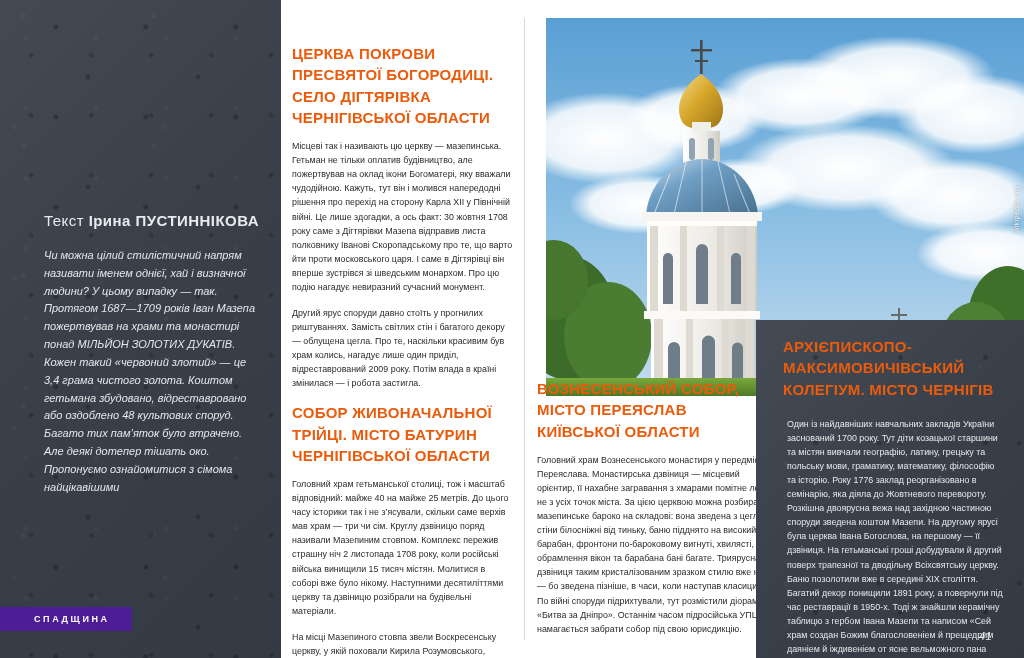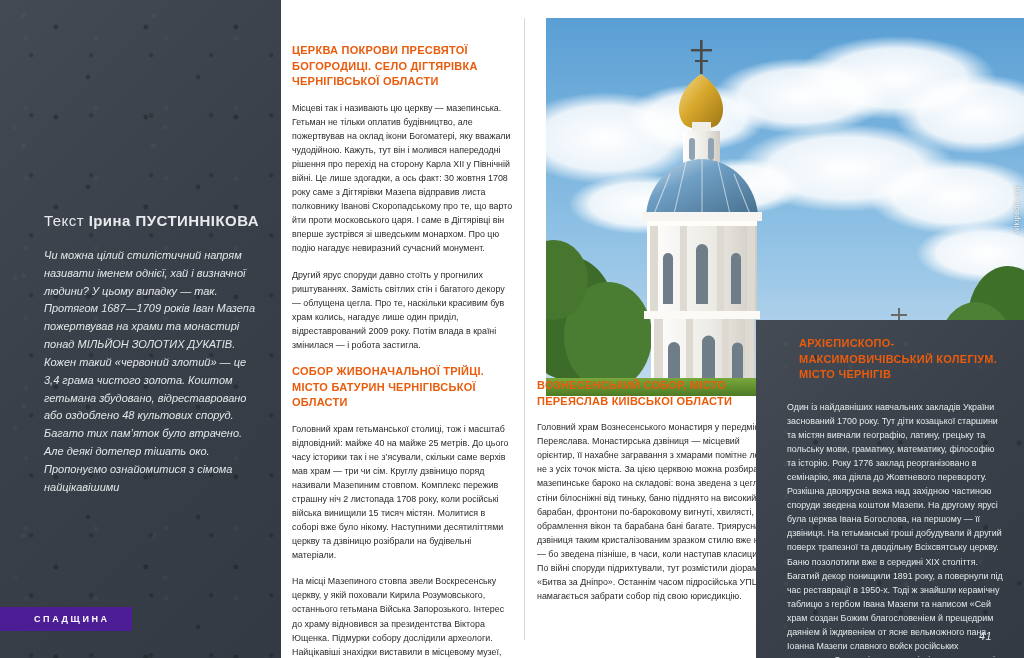--- a/index.html
+++ b/index.html
@@ -47,21 +47,21 @@
     background:#4c1d95;color:#fff;
     padding:7px 22px 7px 34px;
     font-size:9px;letter-spacing:2.6px;font-weight:700;
   }
 
   
   .col{position:absolute;font-size:8.9px;line-height:1.58;color:#2b2b2b;}
   .col p{margin:0 0 12px 0;text-align:left;}
   .col h3{
     margin:0 0 11px 0;
-    color:#ea5b0c;font-size:11px;line-height:1.42;
+    color:#ea5b0c;font-size:15px;line-height:1.42;
     letter-spacing:.25px;font-weight:700;
   }
   .col h3.spaced{margin-top:6px;}
 
   #col2{left:292px;top:43px;width:222px;}
   #col3{left:537px;top:378px;width:236px;}
 
   .divider{
     position:absolute;width:1px;background:#d8d8d8;
   }
@@ -89,21 +89,21 @@
       radial-gradient(circle at 45% 72%, rgba(255,255,255,.028) 0 1.5px, transparent 3px),
       radial-gradient(circle at 88% 88%, rgba(0,0,0,.2) 0 2px, transparent 3px),
       linear-gradient(135deg,#444b55 0%,#3a4049 50%,#343a43 100%);
     background-size:120px 120px,85px 85px,65px 65px,140px 140px,100% 100%;
   }
   #col4{
     position:absolute;left:783px;top:336px;width:226px;
     font-size:8.9px;line-height:1.58;color:#e6e9ec;
   }
   #col4 h3{
-    margin:0 0 17px 16px;color:#ea5b0c;font-size:11px;line-height:1.42;
+    margin:0 0 17px 0;color:#ea5b0c;font-size:15px;line-height:1.42;
     letter-spacing:.25px;font-weight:700;
   }
   #col4 p{margin:4px;}
   .folio{
     position:absolute;right:32px;top:630px;
     color:#e6e9ec;font-size:11px;font-weight:400;letter-spacing:.4px;font-style:italic;
   }
 </style>
 </head>
 <body>

